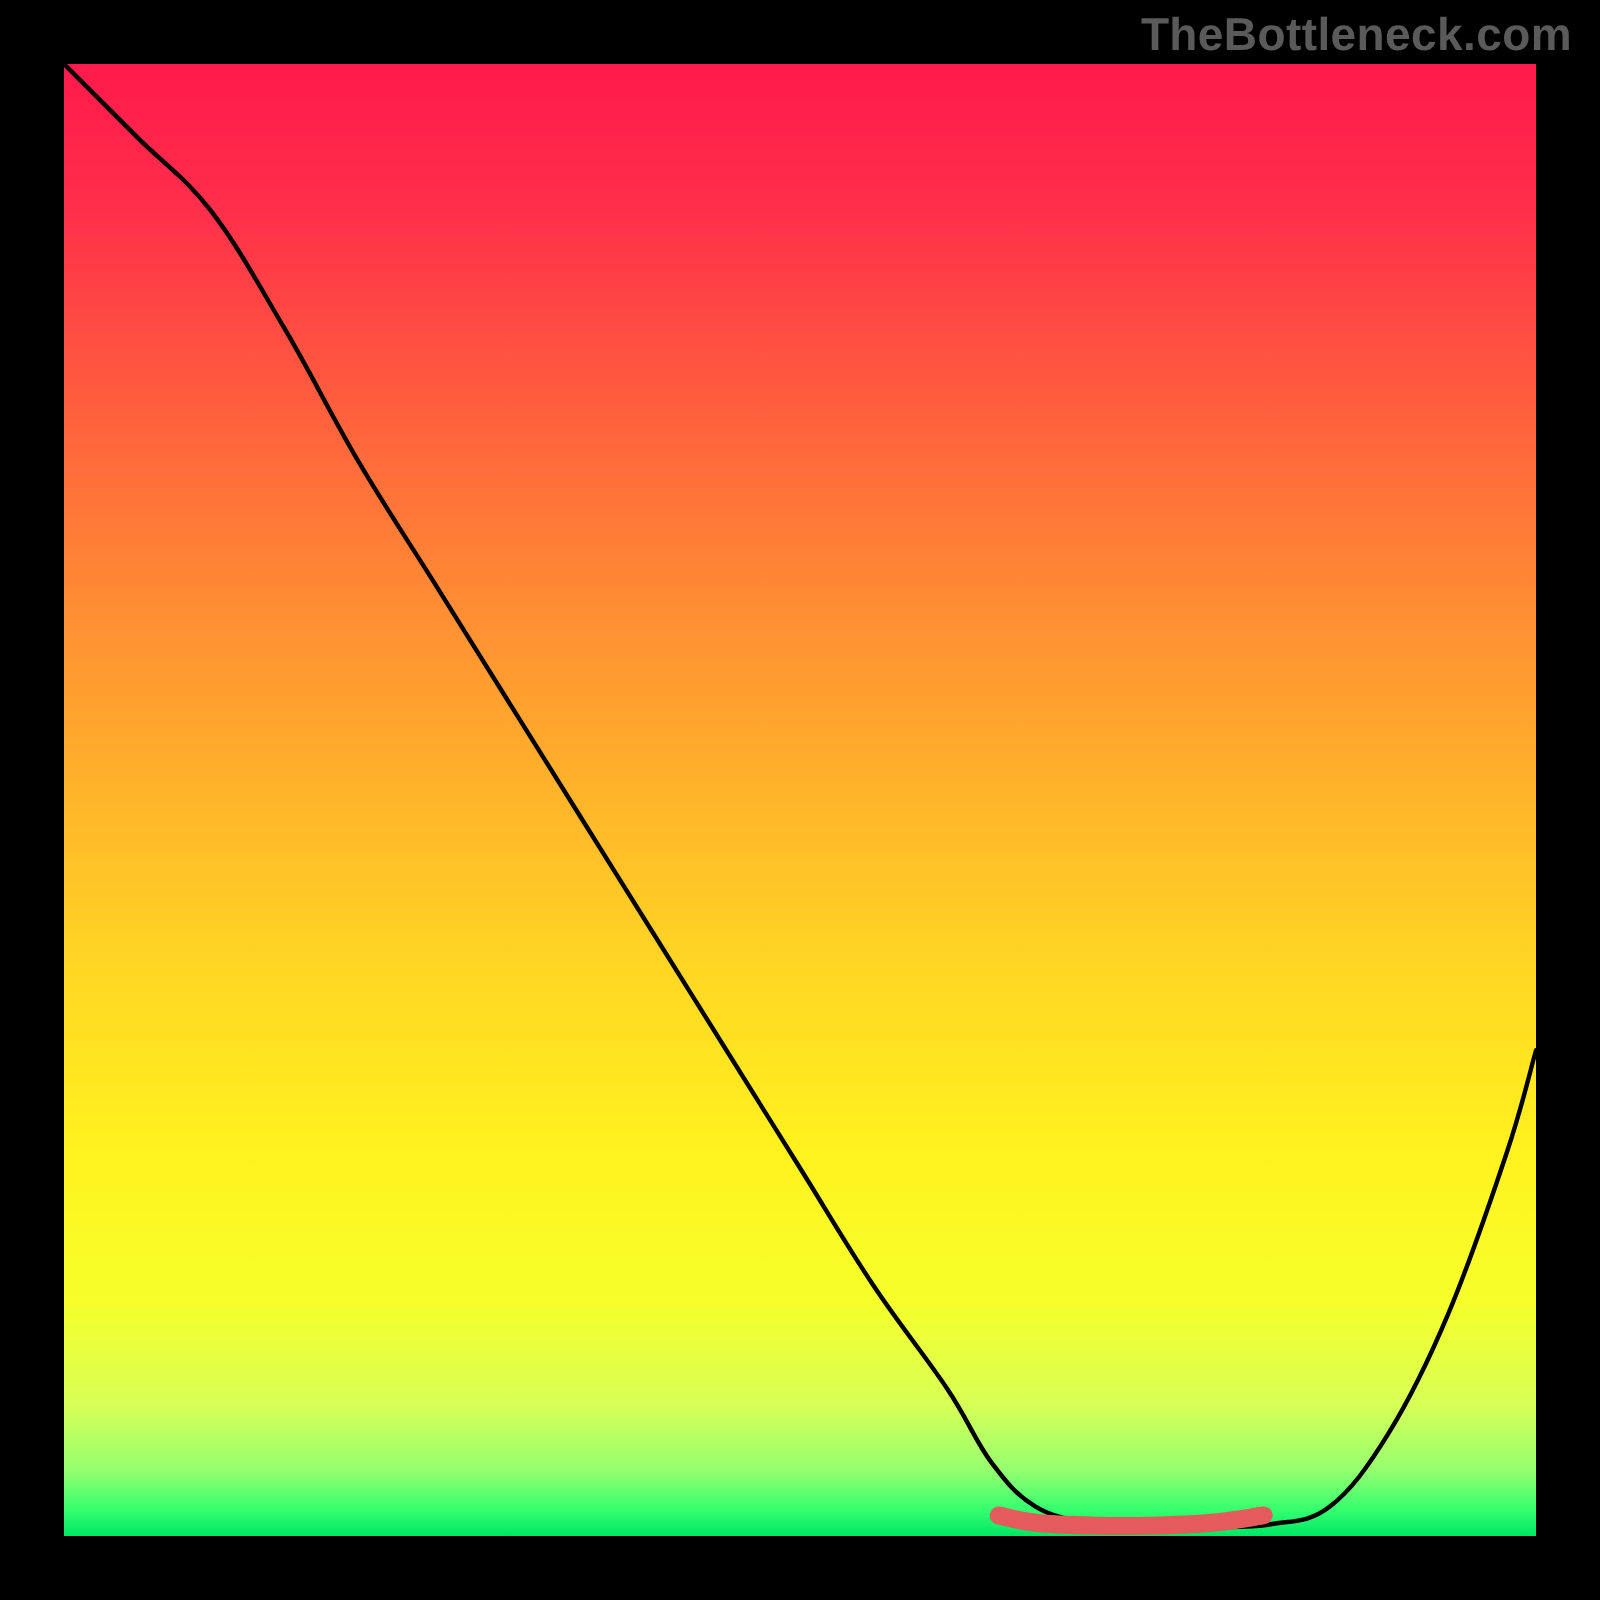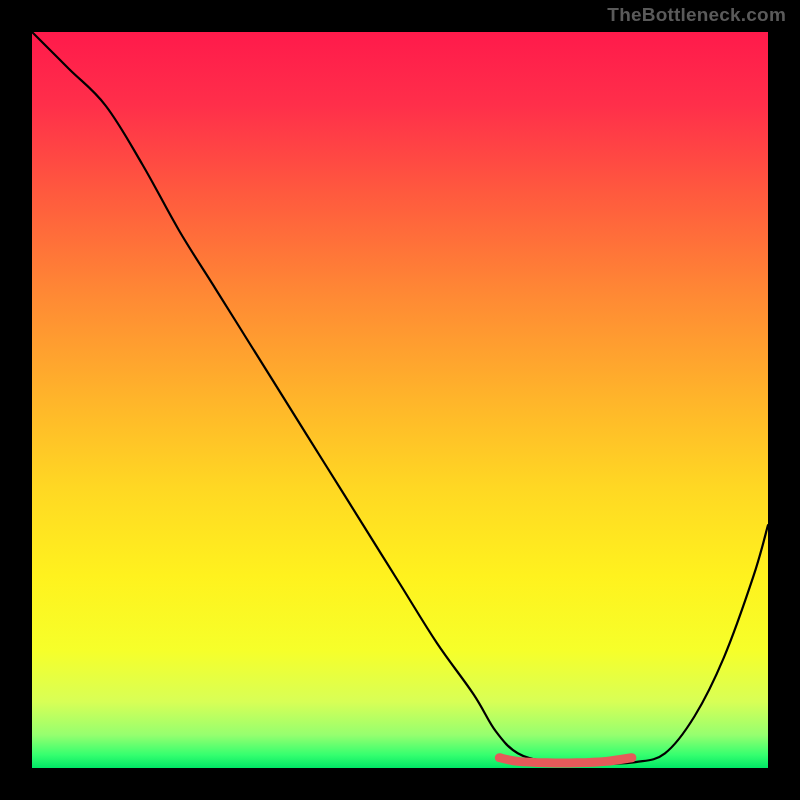--- a/index.html
+++ b/index.html
@@ -30,21 +30,21 @@
     top: 0;
     width: 736px;
     height: 736px;
     display: block;
   }
   .watermark {
     position: absolute;
     top: 4px;
     right: 14px;
     font-family: Arial, Helvetica, sans-serif;
-    font-size: 19px;
+    font-size: 23px;
     font-weight: 600;
     color: #5a5a5a;
     letter-spacing: 0.2px;
     user-select: none;
   }
 </style>
 </head>
 <body>
 
 <div class="frame">

